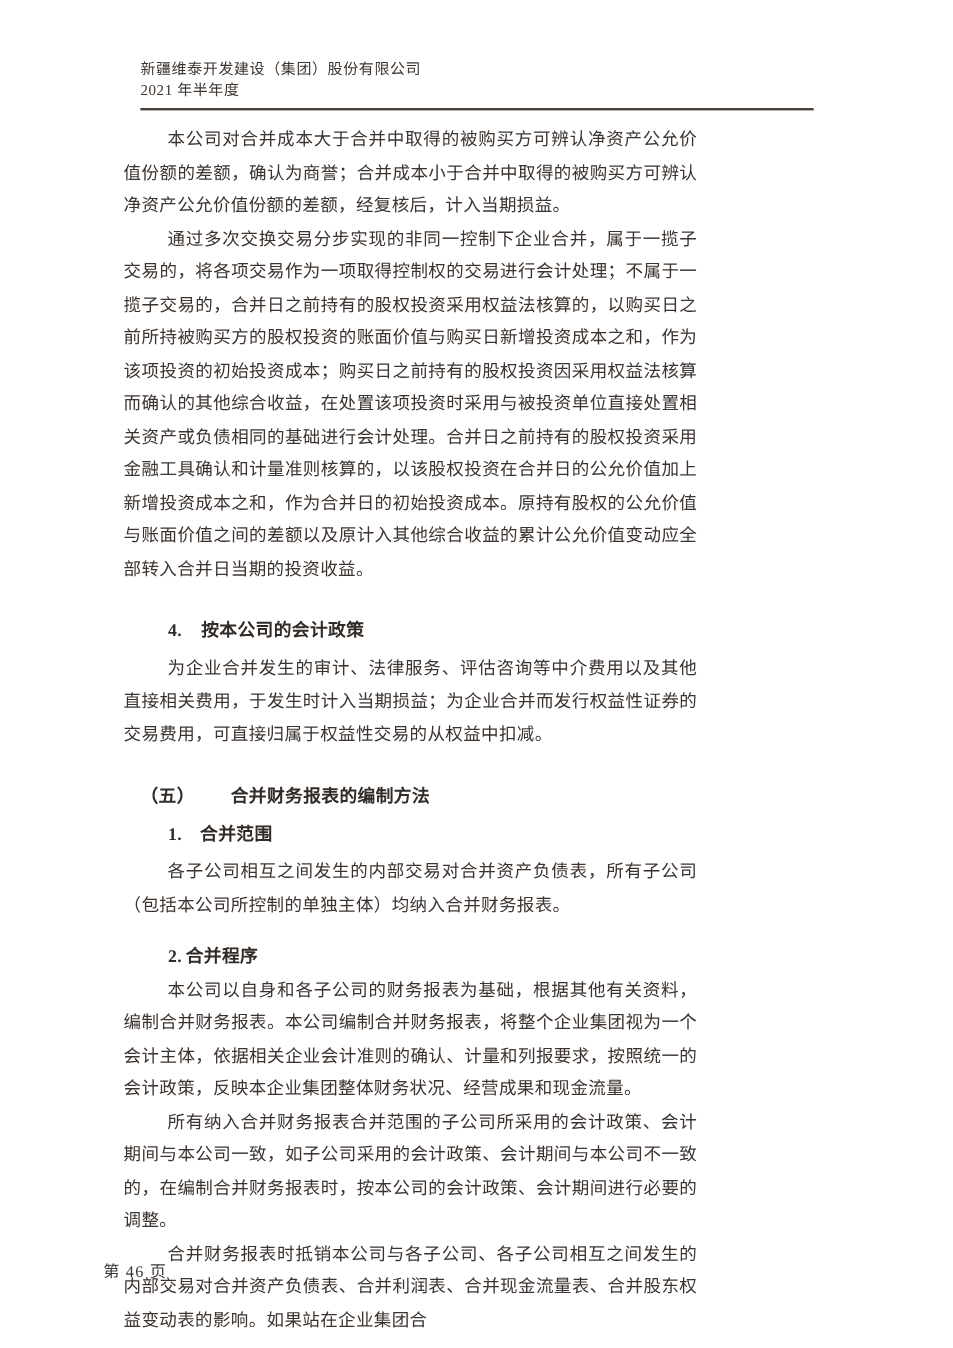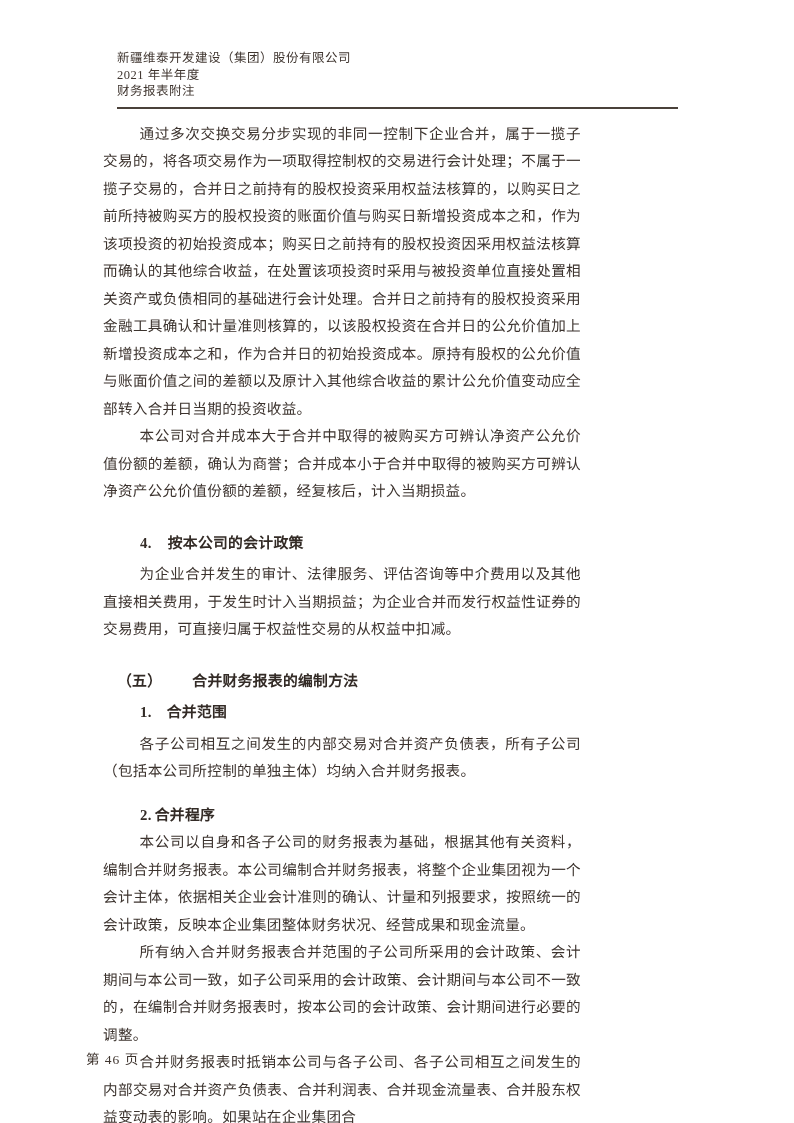--- a/index.html
+++ b/index.html
@@ -29,29 +29,28 @@
   }
 </style>
 </head>
 <body>
 
 <div class="page">
 
   <header class="hdr">
     <div>新疆维泰开发建设（集团）股份有限公司</div>
     <div>2021 年半年度</div>
-    <div>财务报表附注</div>
   </header>
   <div class="rule"></div>
 
   <main class="doc">
 
+    <p class="para">本公司对合并成本大于合并中取得的被购买方可辨认净资产公允价值份额的差额，确认为商誉；合并成本小于合并中取得的被购买方可辨认净资产公允价值份额的差额，经复核后，计入当期损益。</p>
+
     <p class="para">通过多次交换交易分步实现的非同一控制下企业合并，属于一揽子交易的，将各项交易作为一项取得控制权的交易进行会计处理；不属于一揽子交易的，合并日之前持有的股权投资采用权益法核算的，以购买日之前所持被购买方的股权投资的账面价值与购买日新增投资成本之和，作为该项投资的初始投资成本；购买日之前持有的股权投资因采用权益法核算而确认的其他综合收益，在处置该项投资时采用与被投资单位直接处置相关资产或负债相同的基础进行会计处理。合并日之前持有的股权投资采用金融工具确认和计量准则核算的，以该股权投资在合并日的公允价值加上新增投资成本之和，作为合并日的初始投资成本。原持有股权的公允价值与账面价值之间的差额以及原计入其他综合收益的累计公允价值变动应全部转入合并日当期的投资收益。</p>
-
-    <p class="para">本公司对合并成本大于合并中取得的被购买方可辨认净资产公允价值份额的差额，确认为商誉；合并成本小于合并中取得的被购买方可辨认净资产公允价值份额的差额，经复核后，计入当期损益。</p>
 
     <h3 class="hd hd-costs">
       <span class="hnum">4.</span><span class="htitle">按本公司的会计政策</span>
     </h3>
 
     <p class="para">为企业合并发生的审计、法律服务、评估咨询等中介费用以及其他直接相关费用，于发生时计入当期损益；为企业合并而发行权益性证券的交易费用，可直接归属于权益性交易的从权益中扣减。</p>
 
     <h2 class="hd hd-five">
       <span class="hnum">（五）</span><span class="htitle">合并财务报表的编制方法</span>
     </h2>

